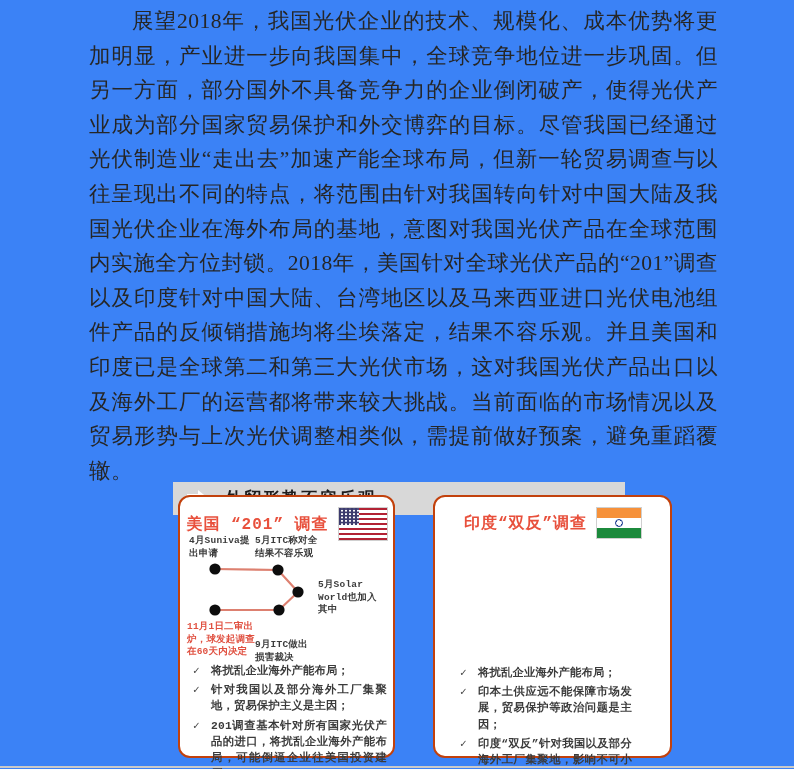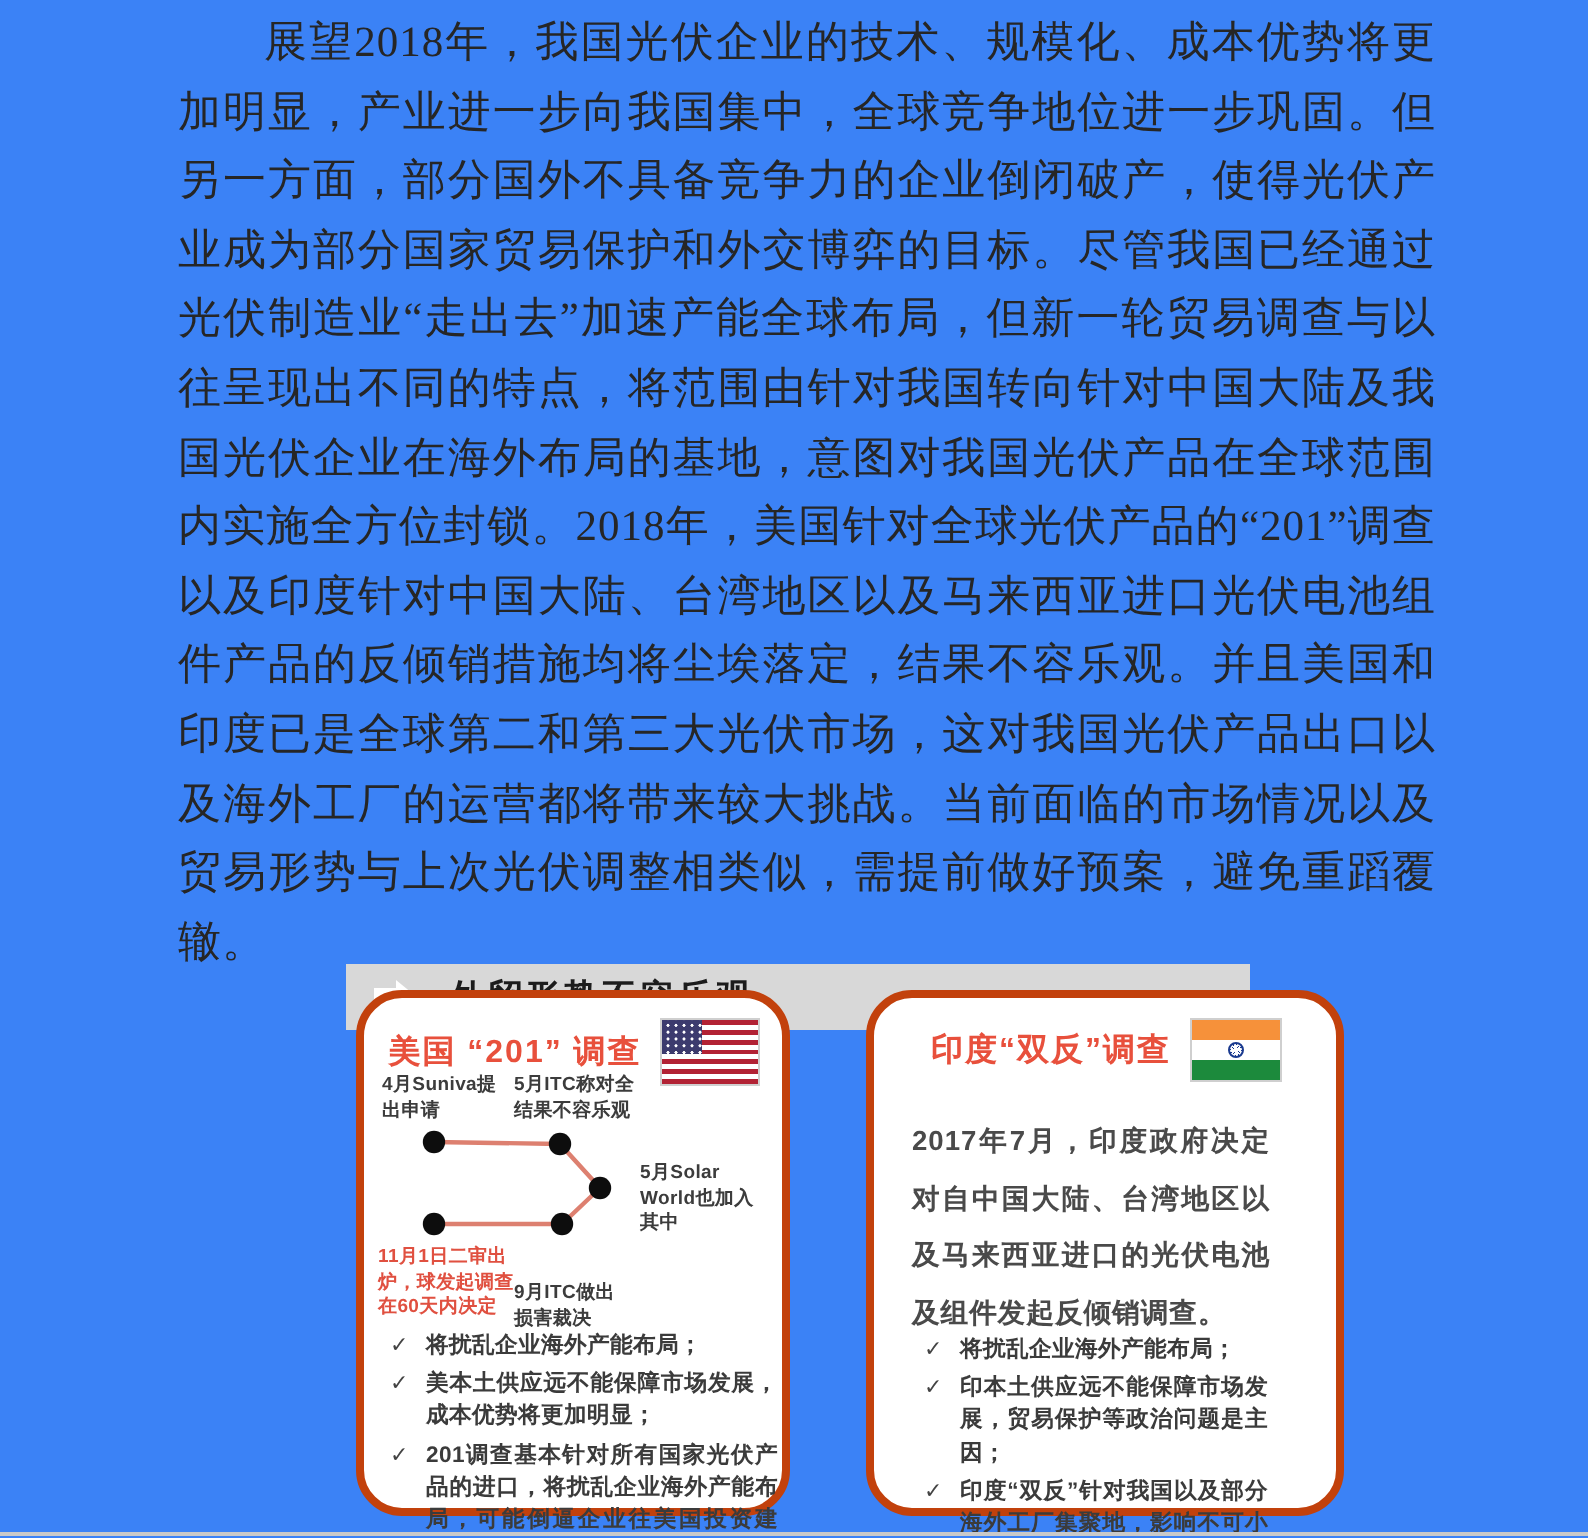--- a/index.html
+++ b/index.html
@@ -27,22 +27,23 @@
   }
   .arrow-icon{display:flex;align-items:center;margin-left:14px;}
   .arrow-rect{width:11px;height:9px;background:#ffffff;}
   .arrow-tri{width:0;height:0;border-top:9px solid transparent;border-bottom:9px solid transparent;border-left:11px solid #ffffff;}
   .section-label{
     margin-left:16px;font-size:17px;font-weight:bold;color:#1c1c1c;letter-spacing:2px;
   }
   
   .card{
     position:absolute;background:#ffffff;
-    border:4px solid #c2410c;border-radius:23px;
+    border:2px solid #c2410c;border-radius:12px;
     box-sizing:border-box;
+    font-family:Liberation Mono, monospace;
   }
   .card-us{left:178px;top:495px;width:217px;height:263px;}
   .card-india{left:433px;top:495px;width:239px;height:263px;}
   .card-title-row{
     position:absolute;left:0;top:11px;width:100%;
     display:flex;justify-content:center;align-items:center;gap:10px;
   }
   .card-title{
     font-size:16px;font-weight:bold;color:#e8503c;letter-spacing:1px;white-space:nowrap;
   }
@@ -145,38 +146,37 @@
 炉，球发起调查
 在60天内决定</div>
 
     <div class="checklist checklist-us">
       <div class="check-item">
         <span class="check-mark">✓</span>
         <span class="check-text">将扰乱企业海外产能布局；</span>
       </div>
       <div class="check-item">
         <span class="check-mark">✓</span>
-        <span class="check-text">美本土供应远不能保障市场发展，成本优势将更加明显；</span>
+        <span class="check-text">针对我国以及部分海外工厂集聚地，贸易保护主义是主因；</span>
       </div>
       <div class="check-item">
         <span class="check-mark">✓</span>
         <span class="check-text">201调查基本针对所有国家光伏产品的进口，将扰乱企业海外产能布局，可能倒逼企业往美国投资建厂。</span>
       </div>
     </div>
   </div>
 
   <div class="card card-india">
     <div class="card-title-row">
       <span class="card-title">印度“双反”调查</span>
       <span class="flag-in">
           <span class="chakra"></span>
         </span>
     </div>
 
-    <div class="india-body">2017年7月，印度政府决定对自中国大陆、台湾地区以及马来西亚进口的光伏电池及组件发起反倾销调查。</div>
 
     <div class="checklist checklist-india">
       <div class="check-item">
         <span class="check-mark">✓</span>
         <span class="check-text">将扰乱企业海外产能布局；</span>
       </div>
       <div class="check-item">
         <span class="check-mark">✓</span>
         <span class="check-text">印本土供应远不能保障市场发展，贸易保护等政治问题是主因；</span>
       </div>

